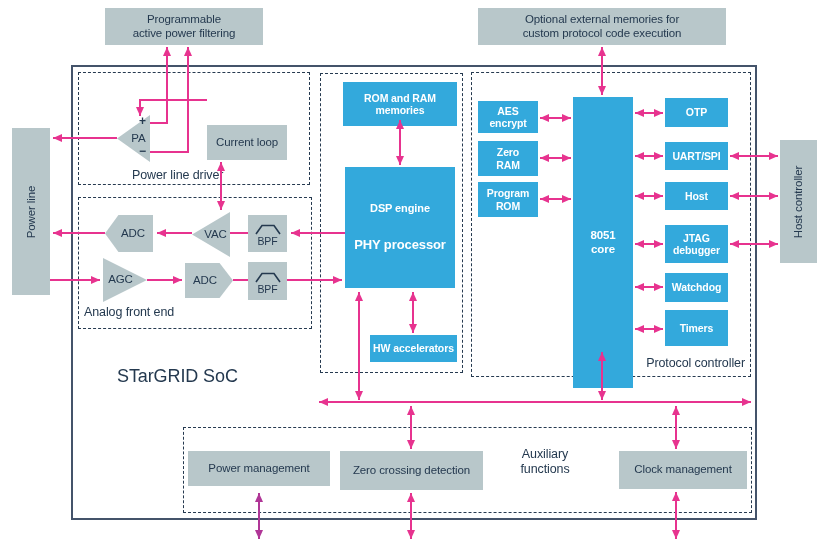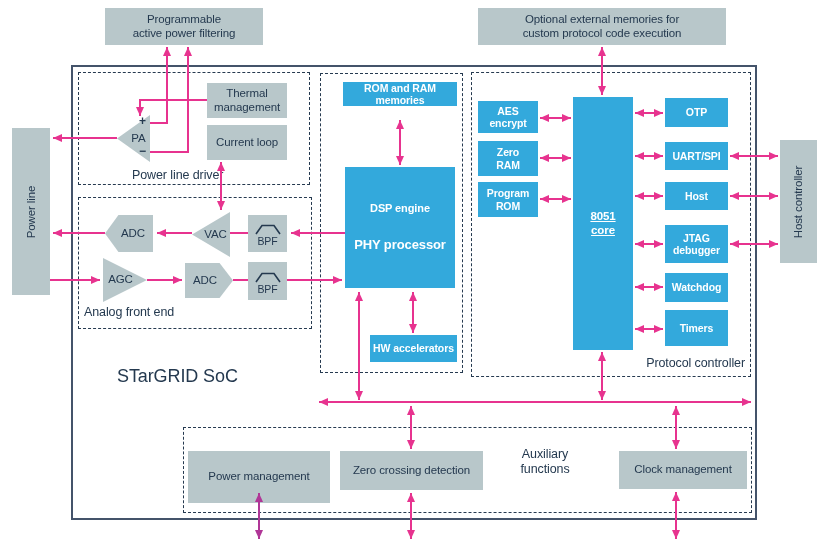--- a/index.html
+++ b/index.html
@@ -58,22 +58,20 @@
   <div class="abs dotted" style="left:471px;top:72px;width:280px;height:305px;"></div>
   <div class="abs dotted" style="left:183px;top:427px;width:569px;height:86px;"></div>
 
   <div class="lab" style="left:84px;top:168px;margin-left:48px;">Power line driver</div>
   <div class="lab" style="left:84px;top:305px;">Analog front end</div>
   <div class="lab" style="left:595px;top:356px;width:150px;text-align:right;">Protocol controller</div>
   <div class="lab" style="left:498px;top:447px;width:94px;text-align:center;">Auxiliary
 functions</div>
   <div class="lab" style="left:117px;top:366px;font-size:18px;">STarGRID SoC</div>
 
-  <div class="box gray" style="left:207px;top:83px;width:80px;height:35px;">Thermal
-management</div>
   <div class="box gray" style="left:207px;top:125px;width:80px;height:35px;">Current loop</div>
   <div class="box shape pa-tri" style="left:117px;top:115px;width:33px;height:47px;">PA</div>
   <div class="tiny" style="left:139px;top:115px;">+</div>
   <div class="tiny" style="left:139px;top:145px;">−</div>
 
   <div class="box shape pent-l" style="left:105px;top:215px;width:48px;height:37px;">ADC</div>
   <div class="box shape tri-l" style="left:192px;top:212px;width:38px;height:45px;">VAC</div>
   <div class="box shape bpf" style="left:248px;top:215px;width:39px;height:37px;">
     <svg width="28" height="11" viewBox="0 0 28 11">
       <polyline points="2,10 8,1.5 20,1.5 26,10" fill="none" stroke="var(--c-navy)" stroke-width="1.6"></polyline>
@@ -82,45 +80,45 @@
   </div>
   <div class="box shape tri-r" style="left:103px;top:258px;width:44px;height:44px;text-align:center;">AGC</div>
   <div class="box shape pent-r" style="left:185px;top:263px;width:48px;height:35px;">ADC</div>
   <div class="box shape bpf" style="left:248px;top:262px;width:39px;height:38px;">
     <svg width="28" height="11" viewBox="0 0 28 11">
       <polyline points="2,10 8,1.5 20,1.5 26,10" fill="none" stroke="var(--c-navy)" stroke-width="1.6"></polyline>
     </svg>
     <span>BPF</span>
   </div>
 
-  <div class="box blue" style="left:343px;top:82px;width:114px;height:24px;">ROM and RAM
+  <div class="box blue" style="left:343px;top:82px;width:114px;height:44px;">ROM and RAM
 memories</div>
   <div class="box blue" style="left:345px;top:167px;width:110px;height:121px;flex-direction:column;">
     <span class="dsp1">DSP engine</span>
     <span class="dsp2">PHY processor</span>
   </div>
   <div class="box blue" style="left:370px;top:335px;width:87px;height:27px;">HW accelerators</div>
 
   <div class="box blue" style="left:478px;top:101px;width:60px;height:32px;">AES
 encrypt</div>
   <div class="box blue" style="left:478px;top:141px;width:60px;height:35px;">Zero
 RAM</div>
   <div class="box blue" style="left:478px;top:182px;width:60px;height:35px;">Program
 ROM</div>
-  <div class="box blue core" style="left:573px;top:97px;width:60px;height:253px;text-decoration:underline;">8051
+  <div class="box blue core" style="left:573px;top:97px;width:60px;height:291px;">8051
 core</div>
   <div class="box blue" style="left:665px;top:98px;width:63px;height:29px;">OTP</div>
   <div class="box blue" style="left:665px;top:142px;width:63px;height:28px;">UART/SPI</div>
   <div class="box blue" style="left:665px;top:182px;width:63px;height:28px;">Host</div>
   <div class="box blue" style="left:665px;top:225px;width:63px;height:38px;">JTAG
 debugger</div>
   <div class="box blue" style="left:665px;top:273px;width:63px;height:29px;">Watchdog</div>
   <div class="box blue" style="left:665px;top:310px;width:63px;height:36px;">Timers</div>
 
-  <div class="box gray" style="left:188px;top:451px;width:142px;height:52px;">Power management</div>
+  <div class="box gray" style="left:188px;top:451px;width:142px;height:35px;">Power management</div>
   <div class="box gray" style="left:340px;top:451px;width:143px;height:39px;">Zero crossing detection</div>
   <div class="box gray" style="left:619px;top:451px;width:128px;height:38px;">Clock management</div>
 
   <svg class="overlay" width="826" height="552" viewBox="0 0 826 552">
     <defs>
       <marker id="ah-p" markerWidth="9" markerHeight="8" refX="9" refY="4" orient="auto-start-reverse" markerUnits="userSpaceOnUse">
         <path d="M0,0 L9,4 L0,8 Z" fill="var(--c-pink)"></path>
       </marker>
       <marker id="ah-v" markerWidth="9" markerHeight="8" refX="9" refY="4" orient="auto-start-reverse" markerUnits="userSpaceOnUse">
         <path d="M0,0 L9,4 L0,8 Z" fill="var(--c-purple)"></path>

